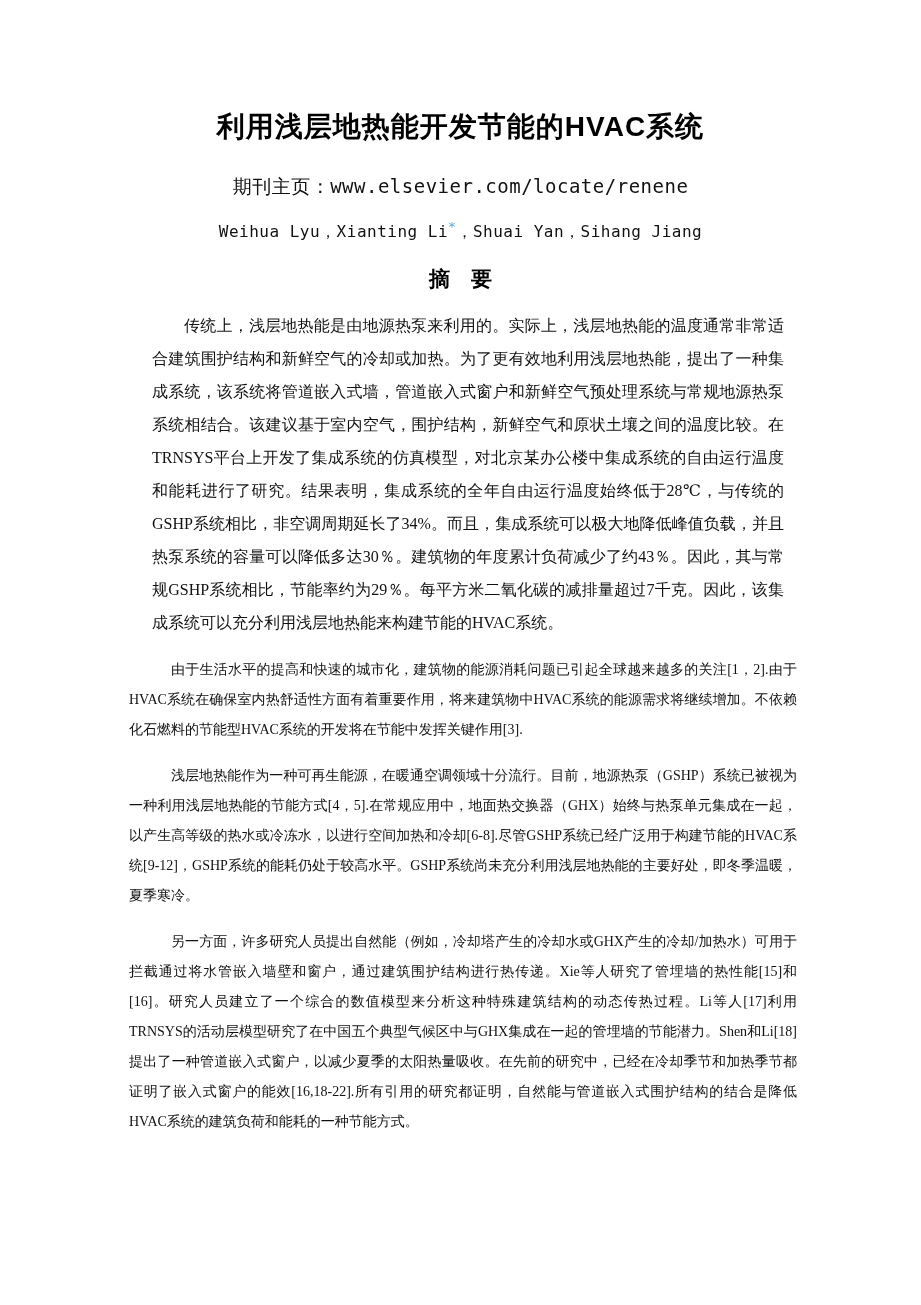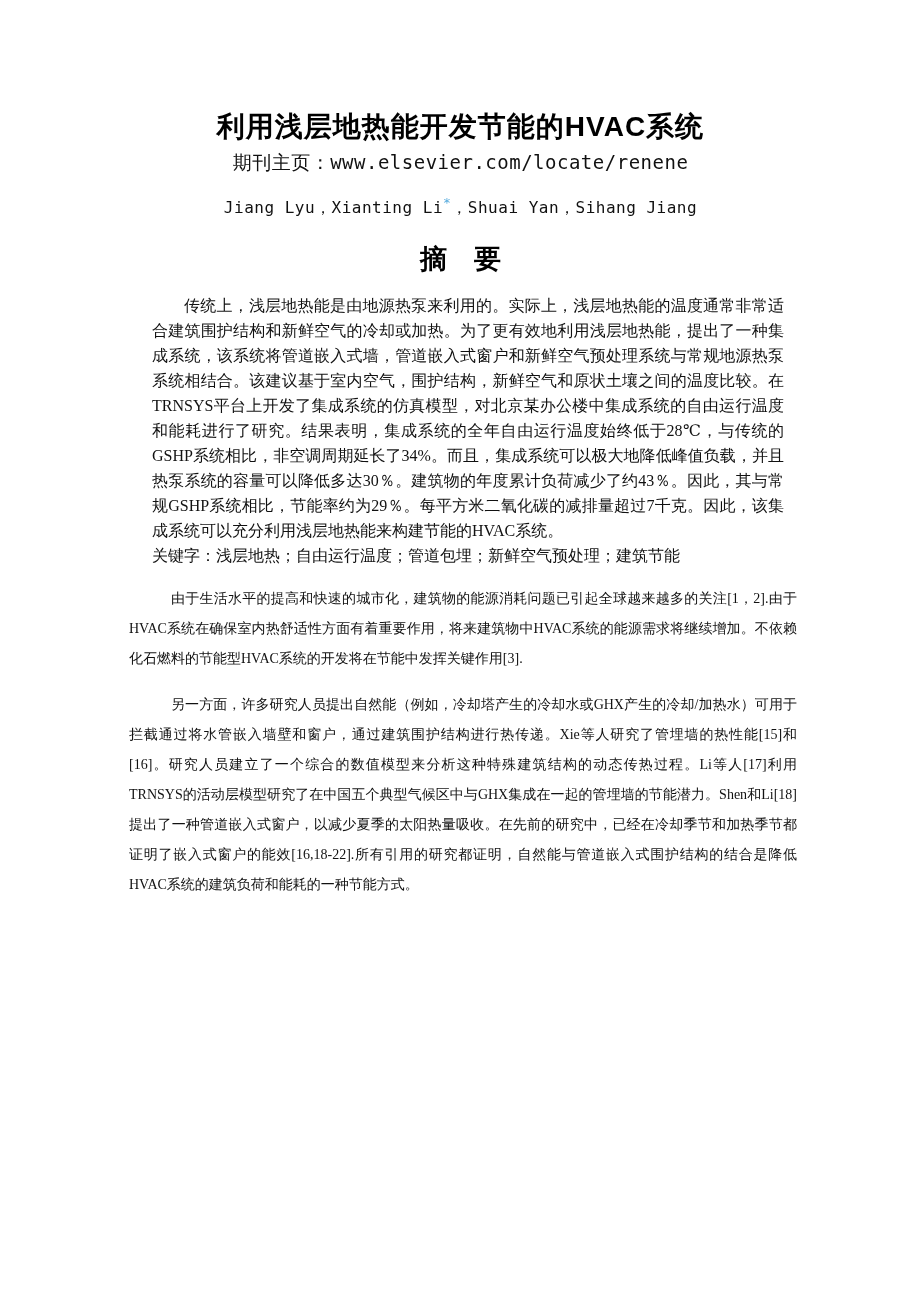--- a/index.html
+++ b/index.html
@@ -25,21 +25,21 @@
     margin: 0;
     padding-top: 108px;
     text-align: center;
     font-family: "Liberation Sans", "DejaVu Sans", sans-serif;
     font-weight: bold;
     font-size: 28px;
     letter-spacing: 1px;
     color: #000000;
   }
   .journal-line {
-    margin-top: 4px;
+    margin-top: 28px;
     text-align: center;
     font-size: 19px;
     font-family: "DejaVu Sans Mono", "Liberation Mono", monospace;
     letter-spacing: 0.5px;
   }
   .authors-line {
     margin-top: 19px;
     text-align: center;
     font-size: 16px;
     font-family: "DejaVu Sans Mono", "Liberation Mono", monospace;
@@ -48,28 +48,28 @@
   .asterisk {
     color: #55aadd;
     vertical-align: super;
     font-size: 13px;
   }
   .abstract-heading {
     margin: 22px 0 0 0;
     text-align: center;
     font-family: "Liberation Sans", "DejaVu Sans", sans-serif;
     font-weight: bold;
-    font-size: 27px;
+    font-size: 21px;
     color: #000000;
   }
   .abstract-body {
     margin: 16px 0 0 152px;
     width: 632px;
     font-size: 16px;
-    line-height: 25px;
+    line-height: 33px;
     text-align: justify;
   }
   .abstract-text {
     margin: 0;
     text-indent: 2em;
   }
   .keywords {
     margin: 0;
     text-indent: 0;
   }
@@ -97,29 +97,29 @@
 
 <div class="page">
 
   <h1 class="title">利用浅层地热能开发节能的HVAC系统</h1>
 
   <div class="journal-line">
     <span>期刊主页：</span><span>www.elsevier.com/locate/renene</span>
   </div>
 
   <div class="authors-line">
-    <span>Jiang Lyu，Xianting Li</span><span class="asterisk">*</span><span>，Shuai Yan，Sihang Jiang</span>
+    <span>Weihua Lyu，Xianting Li</span><span class="asterisk">*</span><span>，Shuai Yan，Sihang Jiang</span>
   </div>
 
   <h2 class="abstract-heading">摘　要</h2>
 
   <div class="abstract-body">
     <p class="abstract-text">传统上，浅层地热能是由地源热泵来利用的。实际上，浅层地热能的温度通常非常适合建筑围护结构和新鲜空气的冷却或加热。为了更有效地利用浅层地热能，提出了一种集成系统，该系统将管道嵌入式墙，管道嵌入式窗户和新鲜空气预处理系统与常规地源热泵系统相结合。该建议基于室内空气，围护结构，新鲜空气和原状土壤之间的温度比较。在TRNSYS平台上开发了集成系统的仿真模型，对北京某办公楼中集成系统的自由运行温度和能耗进行了研究。结果表明，集成系统的全年自由运行温度始终低于28℃，与传统的GSHP系统相比，非空调周期延长了34%。而且，集成系统可以极大地降低峰值负载，并且热泵系统的容量可以降低多达30％。建筑物的年度累计负荷减少了约43％。因此，其与常规GSHP系统相比，节能率约为29％。每平方米二氧化碳的减排量超过7千克。因此，该集成系统可以充分利用浅层地热能来构建节能的HVAC系统。</p>
-    <p class="keywords">关键字：浅层地热；自由运行温度；管道包埋；新鲜空气预处理；建筑节能</p>
   </div>
 
 
   <div class="intro-section">
     <p>由于生活水平的提高和快速的城市化，建筑物的能源消耗问题已引起全球越来越多的关注[1，2].由于HVAC系统在确保室内热舒适性方面有着重要作用，将来建筑物中HVAC系统的能源需求将继续增加。不依赖化石燃料的节能型HVAC系统的开发将在节能中发挥关键作用[3].</p>
+    <p>浅层地热能作为一种可再生能源，在暖通空调领域十分流行。目前，地源热泵（GSHP）系统已被视为一种利用浅层地热能的节能方式[4，5].在常规应用中，地面热交换器（GHX）始终与热泵单元集成在一起，以产生高等级的热水或冷冻水，以进行空间加热和冷却[6-8].尽管GSHP系统已经广泛用于构建节能的HVAC系统[9-12]，GSHP系统的能耗仍处于较高水平。GSHP系统尚未充分利用浅层地热能的主要好处，即冬季温暖，夏季寒冷。</p>
     <p>另一方面，许多研究人员提出自然能（例如，冷却塔产生的冷却水或GHX产生的冷却/加热水）可用于拦截通过将水管嵌入墙壁和窗户，通过建筑围护结构进行热传递。Xie等人研究了管埋墙的热性能[15]和[16]。研究人员建立了一个综合的数值模型来分析这种特殊建筑结构的动态传热过程。Li等人[17]利用TRNSYS的活动层模型研究了在中国五个典型气候区中与GHX集成在一起的管埋墙的节能潜力。Shen和Li[18]提出了一种管道嵌入式窗户，以减少夏季的太阳热量吸收。在先前的研究中，已经在冷却季节和加热季节都证明了嵌入式窗户的能效[16,18-22].所有引用的研究都证明，自然能与管道嵌入式围护结构的结合是降低HVAC系统的建筑负荷和能耗的一种节能方式。</p>
   </div>
 
 </div>
 
 </body></html>

